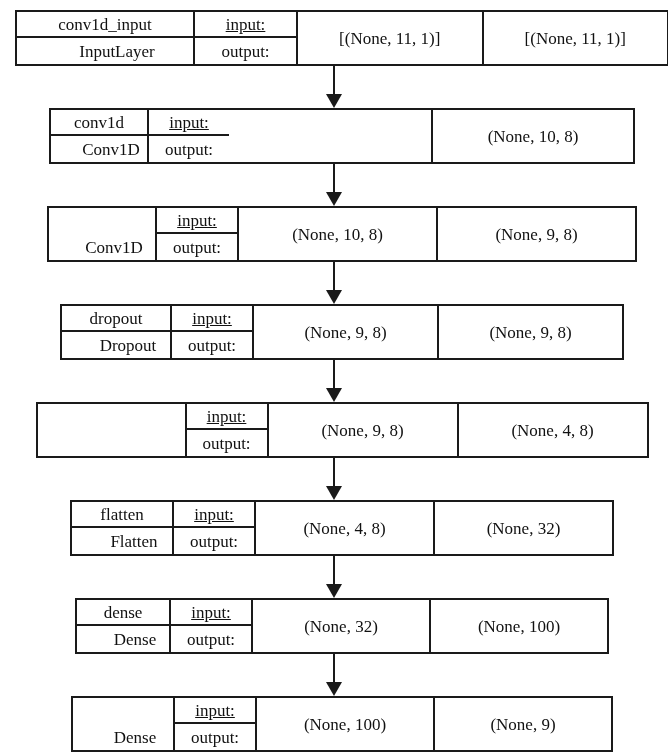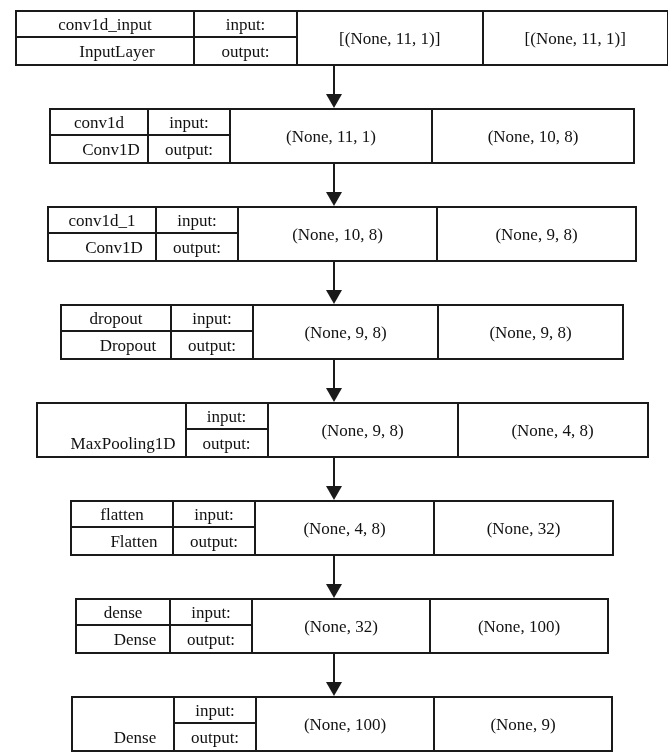--- a/index.html
+++ b/index.html
@@ -37,21 +37,21 @@
     align-items: center;
     justify-content: center;
     white-space: nowrap;
     padding: 0 8px;
     box-sizing: border-box;
   }
   .cell.name  { grid-column: 1; grid-row: 1; border-bottom: 2px solid var(--border, #1a1a1a); }
   .cell.type  { grid-column: 1; grid-row: 2; padding-left: 32px; }
   .cell.io-in  { grid-column: 2; grid-row: 1;
                  border-left: 2px solid var(--border, #1a1a1a);
-                 border-bottom: 2px solid var(--border, #1a1a1a); }
+                 border-bottom: 2px solid var(--border, #1a1a1a); text-decoration: underline; }
   .cell.io-out { grid-column: 2; grid-row: 2;
                  border-left: 2px solid var(--border, #1a1a1a); }
   .cell.shape-in  { grid-column: 3; grid-row: 1 / 3; border-left: 2px solid var(--border, #1a1a1a); }
   .cell.shape-out { grid-column: 4; grid-row: 1 / 3; border-left: 2px solid var(--border, #1a1a1a); }
   .arrow {
     height: 42px;
     display: flex;
     flex-direction: column;
     align-items: center;
   }
@@ -85,31 +85,29 @@
   <div class="arrow">
     <div class="stem"></div>
     <div class="head"></div>
   </div>
 
   <div class="node" style="--w:586px; --c1:96px; --c2:82px;">
     <div class="cell name">conv1d</div>
     <div class="cell type">Conv1D</div>
     <div class="cell io-in">input:</div>
     <div class="cell io-out">output:</div>
-    <div class="cell shape-in">(None, 11, 1)</div>
     <div class="cell shape-out">(None, 10, 8)</div>
   </div>
 
   <div class="arrow">
     <div class="stem"></div>
     <div class="head"></div>
   </div>
 
   <div class="node" style="--w:590px; --c1:106px; --c2:82px;">
-    <div class="cell name">conv1d_1</div>
     <div class="cell type">Conv1D</div>
     <div class="cell io-in">input:</div>
     <div class="cell io-out">output:</div>
     <div class="cell shape-in">(None, 10, 8)</div>
     <div class="cell shape-out">(None, 9, 8)</div>
   </div>
 
   <div class="arrow">
     <div class="stem"></div>
     <div class="head"></div>
@@ -123,21 +121,20 @@
     <div class="cell shape-in">(None, 9, 8)</div>
     <div class="cell shape-out">(None, 9, 8)</div>
   </div>
 
   <div class="arrow">
     <div class="stem"></div>
     <div class="head"></div>
   </div>
 
   <div class="node" style="--w:613px; --c1:147px; --c2:82px;">
-    <div class="cell type">MaxPooling1D</div>
     <div class="cell io-in">input:</div>
     <div class="cell io-out">output:</div>
     <div class="cell shape-in">(None, 9, 8)</div>
     <div class="cell shape-out">(None, 4, 8)</div>
   </div>
 
   <div class="arrow">
     <div class="stem"></div>
     <div class="head"></div>
   </div>

